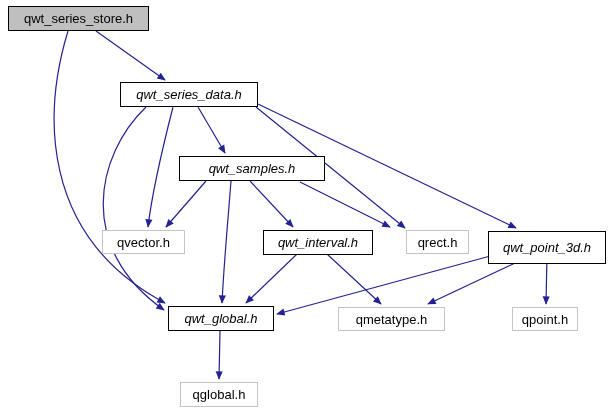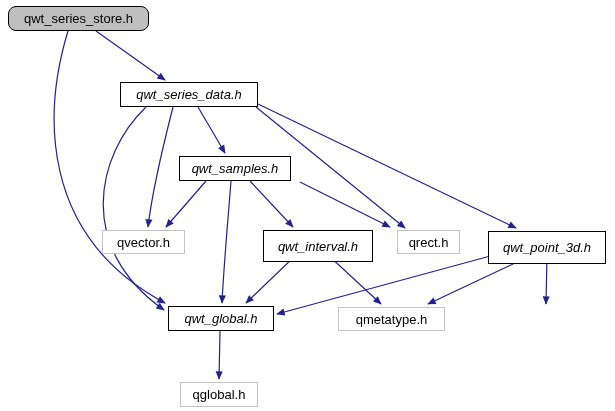--- a/index.html
+++ b/index.html
@@ -59,34 +59,35 @@
     <path class="edge" d="M 300,182 L 390,227" marker-end="url(#arrow)"></path>
     <path class="edge" d="M 231,181 C 228,220 224,262 222,303" marker-end="url(#arrow)"></path>
     <path class="edge" d="M 297,254 L 246,303" marker-end="url(#arrow)"></path>
     <path class="edge" d="M 327,254 L 381,304" marker-end="url(#arrow)"></path>
     <path class="edge" d="M 494,255 L 277,314" marker-end="url(#arrow)"></path>
     <path class="edge" d="M 532,255 L 428,304" marker-end="url(#arrow)"></path>
     <path class="edge" d="M 547,255 L 546,304" marker-end="url(#arrow)"></path>
     <path class="edge" d="M 220,331 L 219,379" marker-end="url(#arrow)"></path>
   </svg>
 
-  <div class="node current" style="left:8px;   top:6px;   width:141px; height:25px;border-radius:8px;">qwt_series_store.h</div>
+  <div class="node current" style="left:8px;   top:6px;   width:141px; height:25px;">qwt_series_store.h</div>
 
   <div class="node internal" style="left:120px; top:82px;  width:138px; height:25px;">qwt_series_data.h</div>
 
-  <div class="node internal" style="left:179px; top:156px; width:112px; height:25px;">qwt_samples.h</div>
+  <div class="node internal" style="left:179px; top:156px; width:146px; height:25px;">qwt_samples.h</div>
 
   <div class="node external" style="left:102px; top:230px; width:83px;  height:24px;">qvector.h</div>
 
-  <div class="node internal" style="left:263px; top:230px; width:110px; height:32px;">qwt_interval.h</div>
+  <div class="node internal" style="left:263px; top:230px; width:110px; height:25px;">qwt_interval.h</div>
 
-  <div class="node external" style="left:397px; top:230px; width:63px;  height:24px;">qrect.h</div>
+  <div class="node external" style="left:406px; top:230px; width:63px;  height:24px;">qrect.h</div>
 
   <div class="node internal" style="left:488px; top:231px; width:118px; height:33px;">qwt_point_3d.h</div>
 
   <div class="node external" style="left:338px; top:307px; width:107px; height:24px;">qmetatype.h</div>
 
   <div class="node internal" style="left:168px; top:306px; width:106px; height:25px;">qwt_global.h</div>
 
+  <div class="node external" style="left:512px; top:307px; width:66px;  height:24px;">qpoint.h</div>
 
   <div class="node external" style="left:180px; top:382px; width:78px;  height:25px;">qglobal.h</div>
 
 </div>
 
 </body></html>

